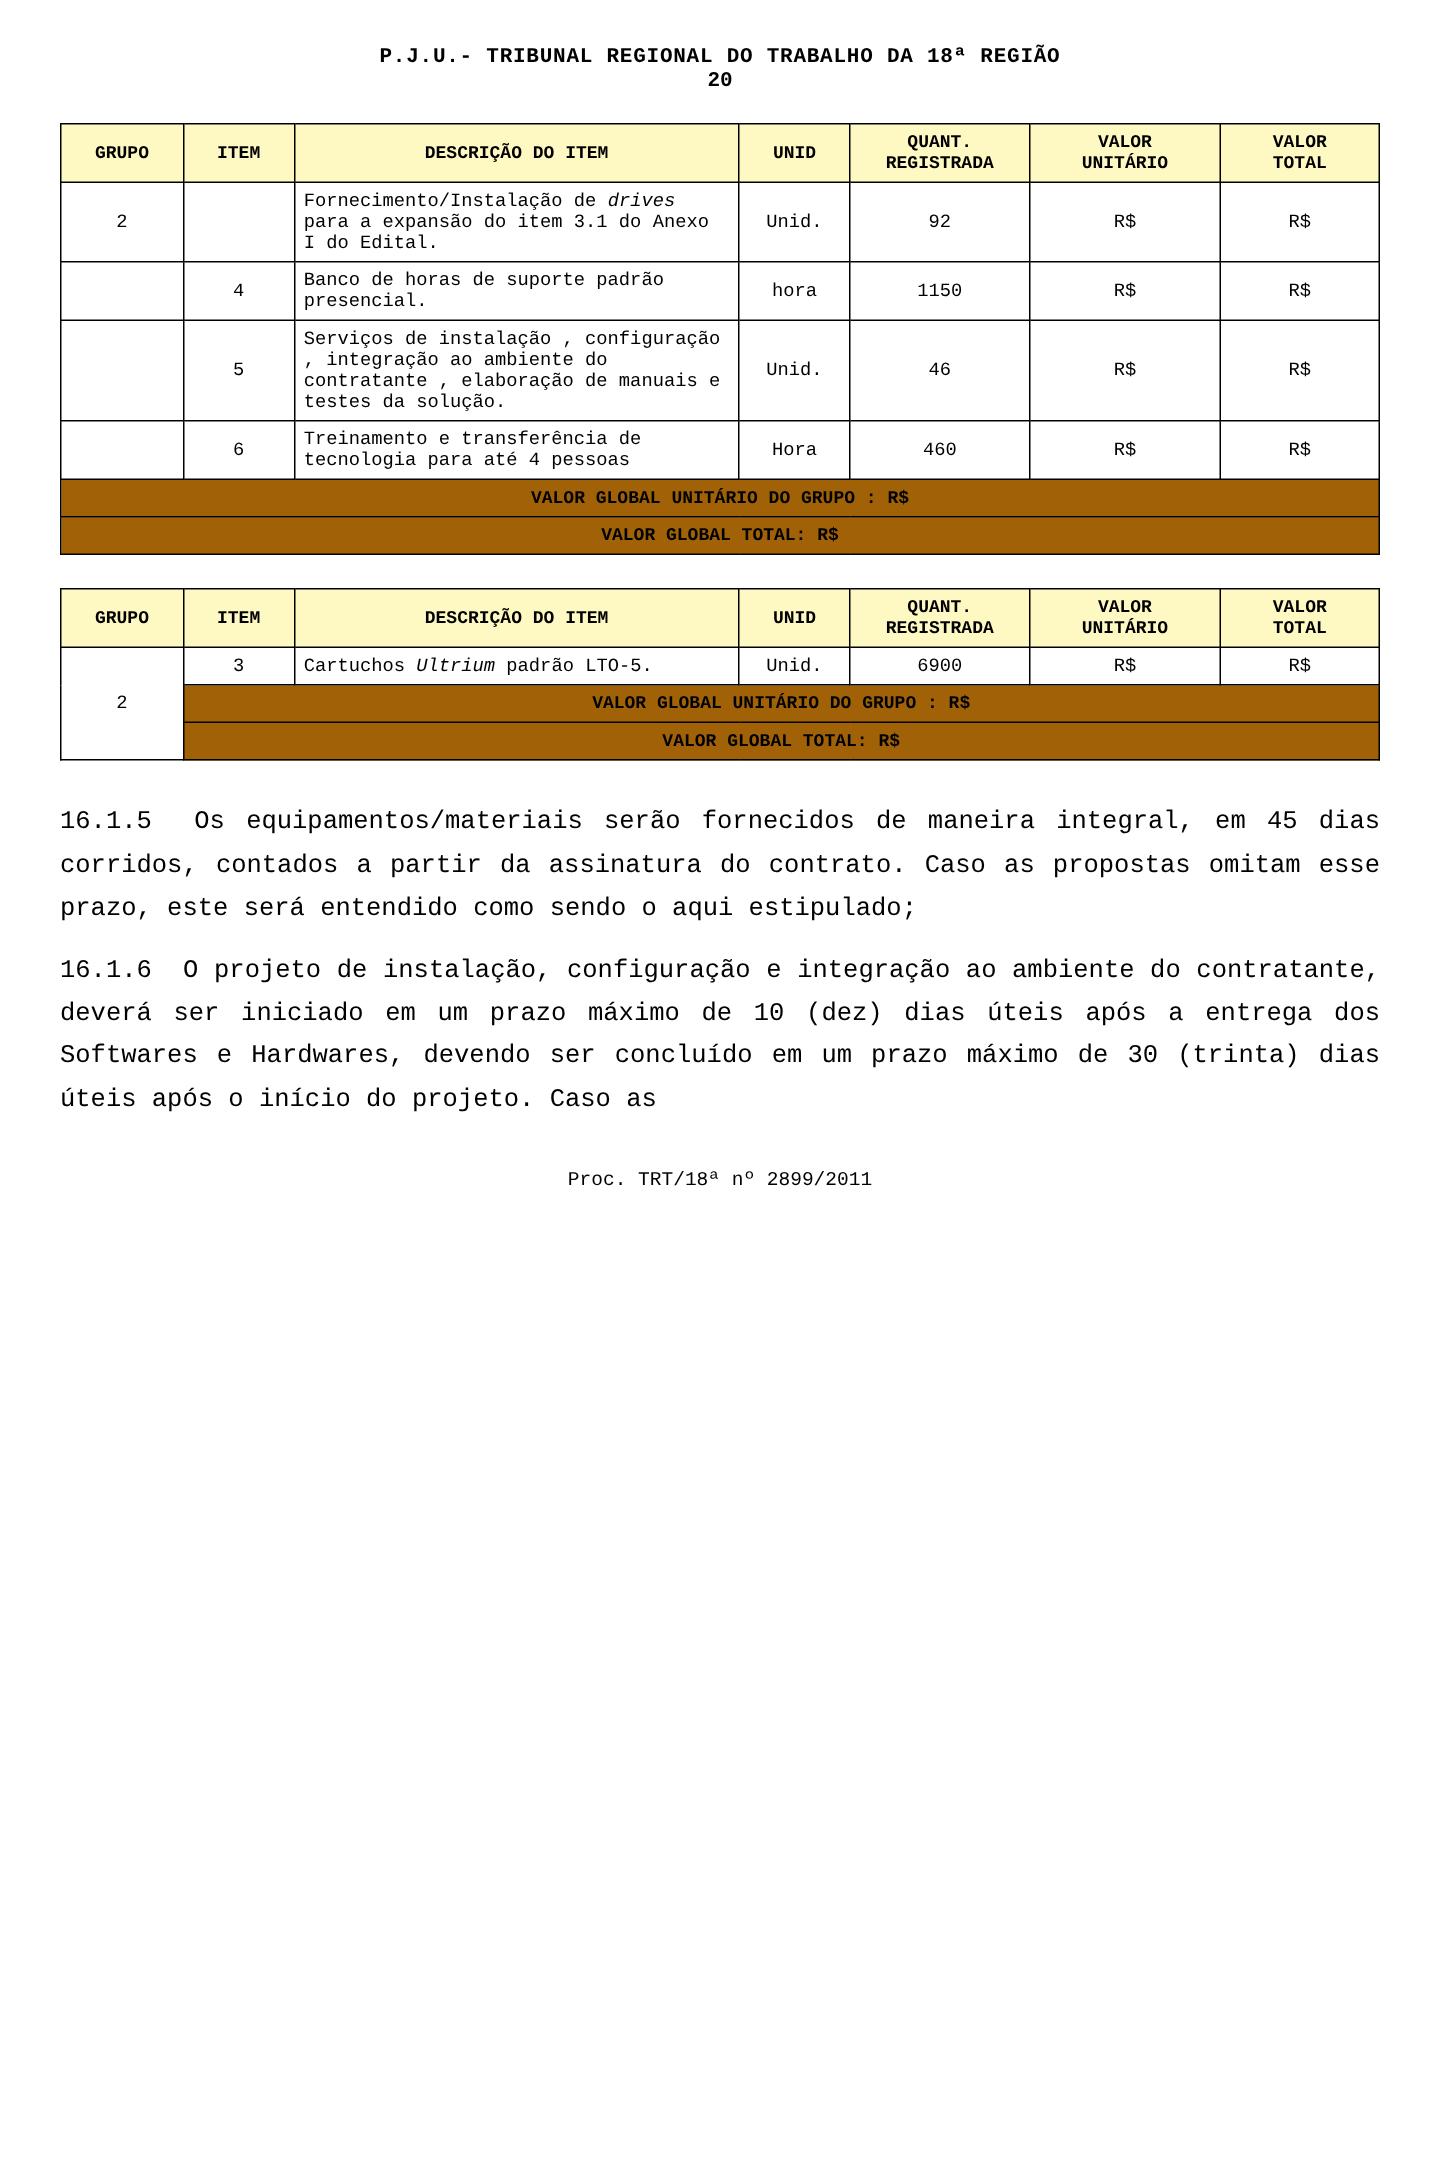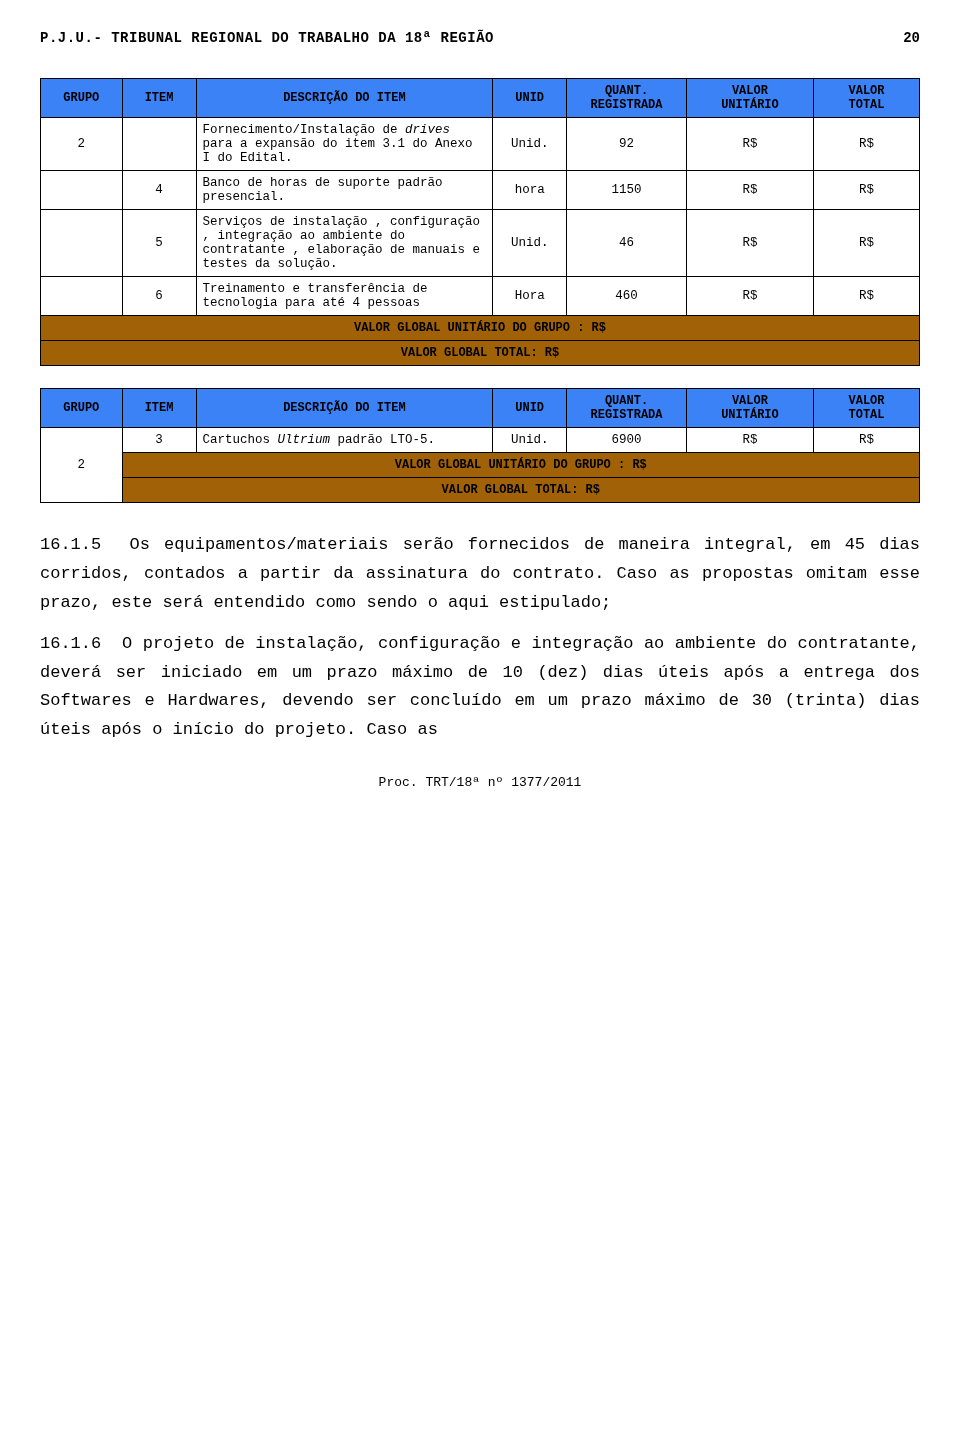--- a/index.html
+++ b/index.html
@@ -8,41 +8,42 @@
       font-family: 'Courier New', Courier, monospace;
       font-size: 13px;
       color: #000;
       padding: 30px 40px;
       width: 960px;
     }
     .page-header {
       display: flex;
       justify-content: space-between;
       align-items: center;
-      margin-bottom: 32px;
+      margin-bottom: 20px;
+      flex-direction: column;
     }
     .page-header-title {
       font-size: 14px;
       font-weight: bold;
       letter-spacing: 0.5px;
     }
     .page-number {
       font-size: 14px;
       font-weight: bold;
     }
     table {
       width: 100%;
       border-collapse: collapse;
       margin-bottom: 0;
     }
     table, th, td {
       border: 1px solid #000;
     }
     th {
-      background: #3b82f6;
+      background: #fef9c3;
       text-align: center;
       font-weight: bold;
       font-size: 12px;
       padding: 5px 20px;
       vertical-align: middle;
     }
     td {
       padding: 5px 6px;
       vertical-align: top;
       font-size: 12.5px;
@@ -218,14 +219,14 @@
 <div class="paragraph-section">
   <p>
     <span>16.1.5</span>&nbsp;&nbsp;<span>Os equipamentos/materiais serão fornecidos de maneira integral, em 45 dias corridos, contados a partir da assinatura do contrato. Caso as propostas omitam esse prazo, este será entendido como sendo o aqui estipulado;</span>
   </p>
   <p>
     <span>16.1.6</span>&nbsp;&nbsp;<span>O projeto de instalação, configuração e integração ao ambiente do contratante, deverá ser iniciado em um prazo máximo de 10 (dez) dias úteis após a entrega dos Softwares e Hardwares, devendo ser concluído em um prazo máximo de 30 (trinta) dias úteis após o início do projeto. Caso as</span>
   </p>
 </div>
 
 <div class="footer-proc">
-  <span>Proc. TRT/18ª nº 1377/2011</span>
+  <span>Proc. TRT/18ª nº 2899/2011</span>
 </div>
 
 </body></html>

